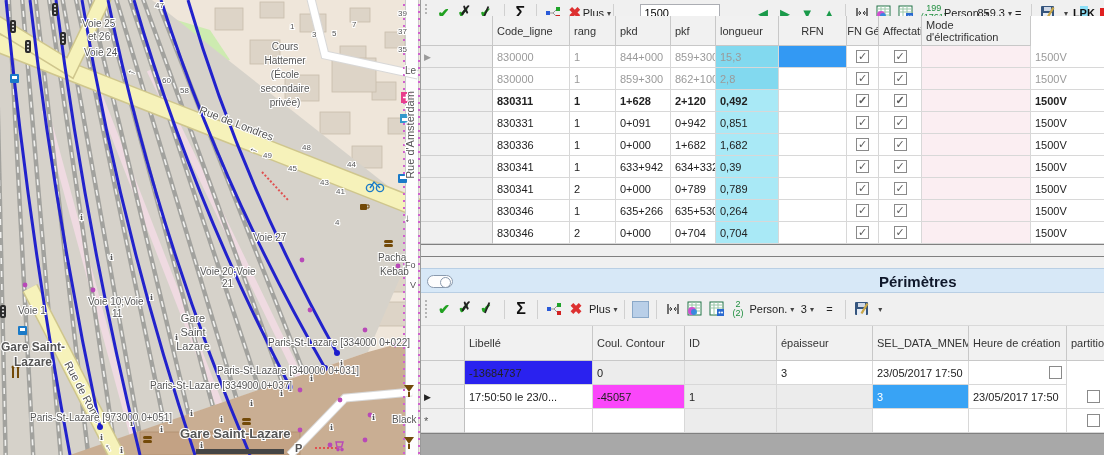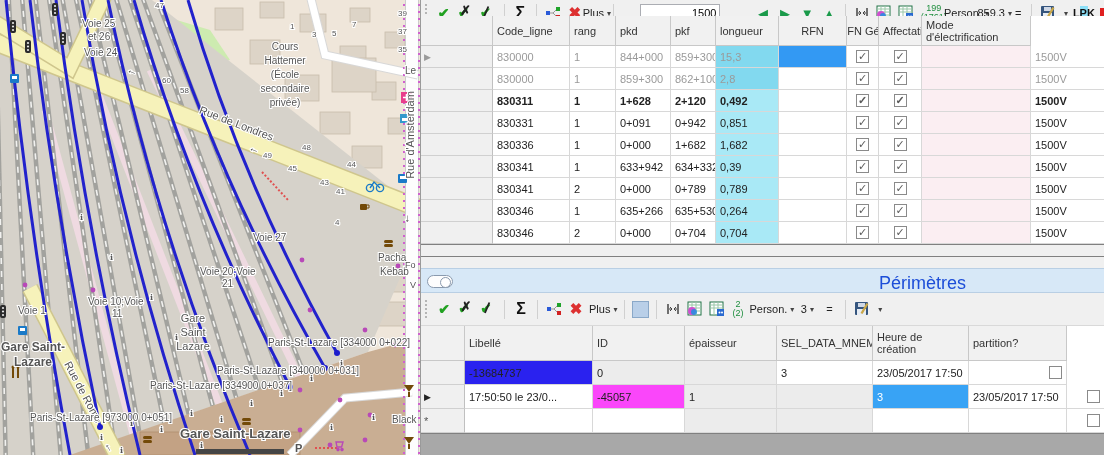--- a/index.html
+++ b/index.html
@@ -22,21 +22,21 @@
   .tbtn { display:flex; align-items:center; justify-content:center; min-width:18px; height:20px; cursor:default; }
   .ic-check { color:#21a121; font-size:14px; font-weight:bold; }
   .ic-stack { position:relative; width:17px; height:17px; }
   .ic-stack .base { position:absolute; left:1px; top:0; color:#21a121; font-size:13px; font-weight:bold; }
   .ic-stack .over { position:absolute; left:3px; top:-2px; color:#222; font-size:13px; font-weight:bold; }
   .ic-stack .slash { position:absolute; left:5px; top:-2px; color:#222; font-size:15px; font-weight:bold; transform:rotate(12deg); }
   .ic-sigma { font-size:16px; font-weight:bold; color:#111; }
   .ic-delete { color:#dd3030; font-size:15px; font-weight:bold; }
   .drop { font-size:8px; color:#444; margin-left:3px; }
   .tb-label { color:#222; }
-  .filter-input { width:80px; height:19px; border:1px solid #abadb3; background:#fff; font:inherit; padding:1px 3px; margin-left:20px;text-align:right; }
+  .filter-input { width:80px; height:19px; border:1px solid #abadb3; background:#fff; font:inherit; padding:1px 3px; margin-left:20px; }
   .nav-arrow { color:#1a9a4a; font-size:13px; width:19px; text-align:center; }
   .cnt { display:flex; flex-direction:column; align-items:center; line-height:9px; font-size:9px; color:#1e8e3e; padding:0 2px; }
   .swatch { width:17px; height:17px; background:#b9cfe8; border:1px solid #8aa8c8; }
   .lpk { font-size:11px; font-weight:bold; letter-spacing:0; padding:1px 1px; color:#111;
          background:linear-gradient(90deg, transparent 34%, #8ce0f8 34%, #8ce0f8 67%, transparent 67%); }
   .redsq { width:10px; height:10px; background:#e02020; margin-right:-4px; }
 
   
   .grid { position:absolute; left:0; right:0; background:#fff; overflow:hidden; }
   .g1 { top:16px; height:229px; border-bottom:1px solid #808080; }
@@ -65,21 +65,21 @@
   .rogray { background:#ececec !important; }
   .coul-blue { background:#2a22ef !important; }
   .coul-mag { background:#fa46fa !important; }
   .epsel { background:#38a3f5 !important; color:#fff; }
   .cb { width:13px; height:13px; border:1px solid #8a8a8a; background:#fff; position:relative; }
   .cb.on::after { content:"✓"; position:absolute; left:1px; top:-1px; font-size:11px; color:#5a5a5a; }
 
   .strip { position:absolute; left:0; right:0; top:256px; height:12px; background:#f0f0f0; border-top:1px solid #808080; }
   .pbar { position:absolute; left:0; right:0; top:268px; height:25px; background:#d7e8f7;
           border-top:1px solid #b9cfe4; border-bottom:1px solid #b9cfe4; }
-  .pbar .title { position:absolute; left:458px; top:4px; font-size:18px; font-weight:normal; color:#1d4ed8; }
+  .pbar .title { position:absolute; left:458px; top:4px; font-size:15px; font-weight:bold; color:#0f172a; }
   .toggle { position:absolute; left:6px; top:6px; width:26px; height:13px; border:1px solid #8a9aae; border-radius:7px; background:#fdfdfd; }
   .toggle::after { content:""; position:absolute; right:1px; top:1px; width:9px; height:9px; border:1px solid #8a9aae; border-radius:50%; background:#fff; }
   .grayfill { position:absolute; left:0; right:0; top:433px; bottom:0; background:#a8a8a8; border-top:1px solid #808080; }
 </style>
 </head>
 <body>
 
 <div class="screen">
 
   <div class="map">
@@ -750,20 +750,21 @@
             <line x1="13.5" y1="2.5" x2="7.5" y2="12.5" stroke="#caa84a" stroke-width="2.4"></line>
           </svg>
       </div>
       <div class="drop">▾</div>
     </div>
 
     <div class="grid g2">
       <div class="grow ghead">
         <div class="gc gutter"></div>
         <div class="gc">Libellé</div>
+        <div class="gc">Coul. Contour</div>
         <div class="gc">ID</div>
         <div class="gc">épaisseur</div>
         <div class="gc" style="white-space:nowrap">SEL_DATA_MNEM</div>
         <div class="gc">Heure de création</div>
         <div class="gc">partition?</div>
       </div>
       <div class="gbody">
         <div class="grow">
           <div class="gc gutter"></div>
           <div class="gc coul-blue">-13684737</div>

